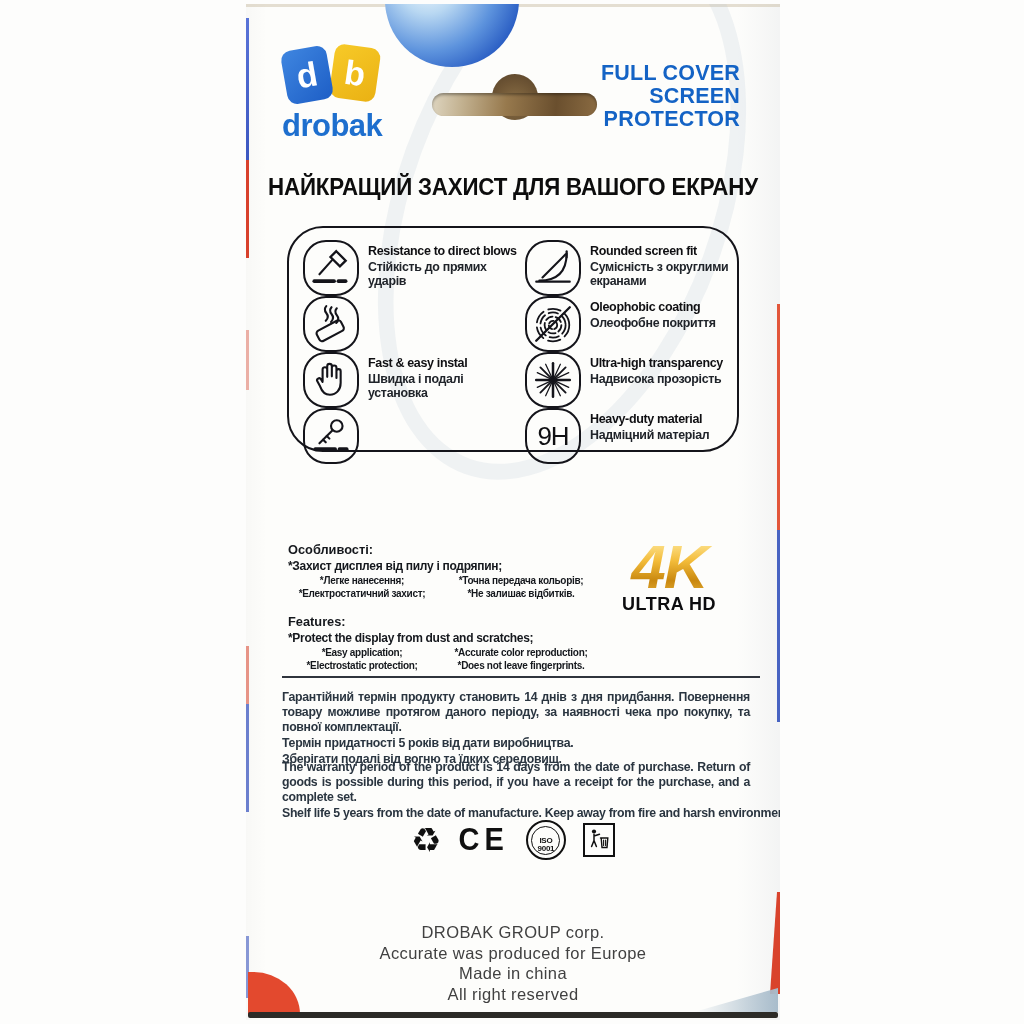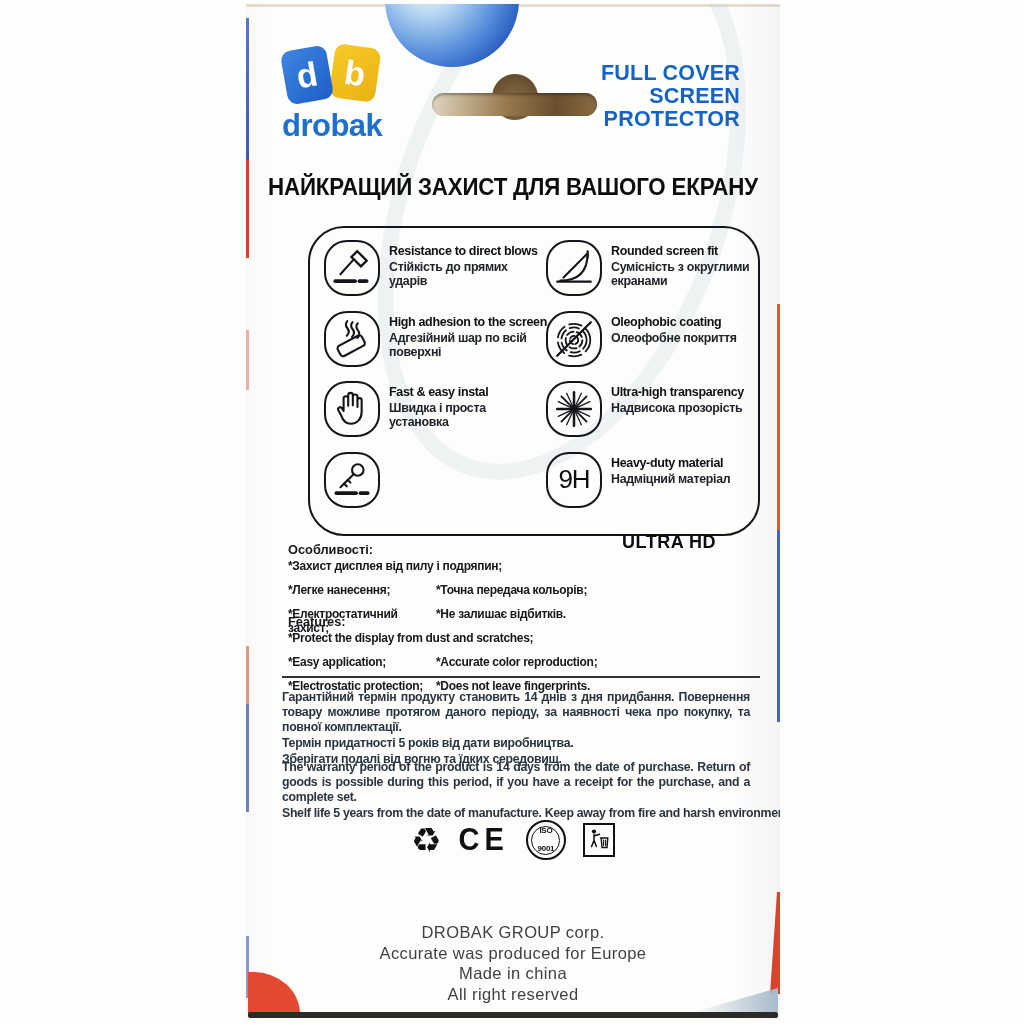--- a/index.html
+++ b/index.html
@@ -46,37 +46,37 @@
     color:#ffffff;font-weight:700;font-size:34px;line-height:1;}
   .tile.blue{left:38px;top:44px;background:linear-gradient(140deg,#3f86e0,#1d5ec6);transform:rotate(-10deg);z-index:2;}
   .tile.yellow{left:86px;top:42px;background:linear-gradient(140deg,#f7ca28,#eab113);transform:rotate(8deg);z-index:1;}
   .wordmark{position:absolute;left:36px;top:104px;font-size:31px;font-weight:700;letter-spacing:-0.5px;color:#1e6fce;}
   .tagline{position:absolute;right:40px;top:58px;text-align:right;color:#1463c5;
     font-size:21.5px;font-weight:700;line-height:1.08;letter-spacing:0.2px;}
   
   .headline{position:absolute;left:0;top:170px;width:100%;text-align:center;color:#0d0d0d;
     font-size:23px;font-weight:700;letter-spacing:-0.2px;transform:scaleX(0.97);}
   
-  .fbox{position:absolute;left:41px;top:222px;width:452px;height:310px;border:2.5px solid #14141a;border-radius:36px;
-    box-sizing:border-box;padding:12px 6px 12px 14px;display:grid;grid-template-columns:222px 1fr;grid-template-rows:repeat(4,1fr);margin-left:21px;}
+  .fbox{position:absolute;left:41px;top:222px;width:452px;height:226px;border:2.5px solid #14141a;border-radius:36px;
+    box-sizing:border-box;padding:12px 6px 12px 14px;display:grid;grid-template-columns:222px 1fr;grid-template-rows:repeat(4,1fr);}
   .fcell{display:flex;gap:9px;align-items:flex-start;}
   .ficon{width:56px;height:56px;border:2px solid #14141a;border-radius:23px;box-sizing:border-box;
     display:flex;align-items:center;justify-content:center;flex:0 0 auto;}
   .ficon svg{display:block;}
   .nineh{font-size:26px;font-weight:400;color:#101013;letter-spacing:-1px;}
   .ftext{padding-top:4px;min-width:0;}
   .f-en{font-size:12.5px;font-weight:700;color:#0f0f12;white-space:nowrap;letter-spacing:-0.35px;}
   .f-ua{font-size:12.4px;font-weight:700;color:#20242a;line-height:1.16;margin-top:2px;letter-spacing:-0.3px;max-width:162px;}
   
   .specs{position:absolute;left:42px;width:318px;color:#15181d;}
   .specs.ua{top:538px;}
   .specs.en{top:610px;}
   .sp-title{font-size:12.8px;font-weight:700;}
   .sp-line{font-size:12px;font-weight:700;letter-spacing:-0.3px;margin-top:2px;}
-  .sp-row{display:grid;grid-template-columns:148px auto;font-size:12px;font-weight:700;letter-spacing:-0.3px;margin-top:10px;}
+  .sp-row{display:grid;grid-template-columns:148px auto;font-size:10px;font-weight:700;letter-spacing:-0.3px;margin-top:2px;text-align:center;}
   
   .badge4k{position:absolute;left:350px;top:532px;width:146px;text-align:center;}
   .badge4k .k4{font-size:62px;line-height:1;font-weight:700;font-style:italic;letter-spacing:-2px;
     background:linear-gradient(180deg,#ffe99c 5%,#f3bc3a 40%,#c9880f 72%,#e9b339 100%);
     -webkit-background-clip:text;background-clip:text;color:transparent;
     text-shadow:0 2px 2px rgba(125,75,0,0.0);}
   .badge4k .uhd{font-size:18px;font-weight:700;color:#0c0c0e;letter-spacing:0.5px;margin-top:-4px;}
   
   .divider{position:absolute;left:36px;top:672px;width:478px;height:2px;background:#2f343c;}
   
@@ -86,21 +86,21 @@
   .warranty.en{top:756px;}
   .warranty p{margin:0 0 1px 0;}
   .just{text-align:justify;}
   .oneline{white-space:nowrap;}
   
   .certs{position:absolute;left:0;top:812px;width:100%;height:48px;display:flex;align-items:center;justify-content:center;gap:17px;}
   .recycle{font-size:34px;color:#101010;line-height:1;}
   .ce{font-size:29px;font-weight:700;color:#101010;letter-spacing:5px;transform:scaleY(1.05);}
   .iso-outer{width:40px;height:40px;border:2px solid #101010;border-radius:50%;display:flex;align-items:center;justify-content:center;box-sizing:border-box;}
   .iso-inner{width:29px;height:29px;border:1.4px solid #101010;border-radius:50%;display:flex;flex-direction:column;
-    align-items:center;justify-content:space-between;box-sizing:border-box;}
+    align-items:center;justify-content:flex-end;box-sizing:border-box;}
   .iso-inner span{font-size:8px;font-weight:700;line-height:1.05;color:#101010;letter-spacing:-0.3px;}
   .bin-box{width:32px;height:34px;border:2px solid #101010;box-sizing:border-box;display:flex;align-items:center;justify-content:center;}
   
   .footer{position:absolute;left:0;top:918px;width:100%;text-align:center;color:#414141;
     font-size:16.5px;line-height:20.5px;letter-spacing:0.4px;font-weight:400;}
 </style>
 </head>
 <body>
 
 <div class="stage">
@@ -175,24 +175,20 @@
 
       <div class="fcell">
         <div class="ficon">
           <svg width="42" height="42" viewBox="0 0 40 40" fill="none" stroke="#14141a" stroke-width="2" stroke-linecap="round">
             <rect x="6" y="21" width="26" height="11" rx="3" transform="rotate(-28 19 26)"></rect>
             <path d="M15 17 c2.5 -2.5 2.5 -5 0.5 -7.5 c-1.8 -2.3 -1.8 -4.5 0 -6.5"></path>
             <path d="M20 18 c2.5 -2.5 2.5 -5 0.5 -7.5 c-1.8 -2.3 -1.8 -4.5 0 -6.5"></path>
             <path d="M25 19 c2.5 -2.5 2.5 -5 0.5 -7.5 c-1.8 -2.3 -1.8 -4.5 0 -6.5"></path>
           </svg>
         </div>
-        <div class="ftext">
-          <div class="f-en">High adhesion to the screen</div>
-          <div class="f-ua">Адгезійний шар по всій поверхні</div>
-        </div>
       </div>
 
       <div class="fcell">
         <div class="ficon">
           <svg width="42" height="42" viewBox="0 0 40 40" fill="none" stroke="#14141a" stroke-width="1.7" stroke-linecap="round">
             <circle cx="20" cy="21" r="4" stroke-dasharray="5 2"></circle>
             <circle cx="20" cy="21" r="8" stroke-dasharray="7 3"></circle>
             <circle cx="20" cy="21" r="12" stroke-dasharray="9 4"></circle>
             <circle cx="20" cy="21" r="15.5" stroke-dasharray="12 5"></circle>
             <line x1="4" y1="36" x2="36" y2="4" stroke-width="2.2"></line>
@@ -209,21 +205,21 @@
           <svg width="42" height="42" viewBox="0 0 40 40" fill="none" stroke="#14141a" stroke-width="2" stroke-linecap="round" stroke-linejoin="round">
             <path d="M12 21 V10 a2.2 2.2 0 0 1 4.4 0 V17
                      M16.4 17 V6.8 a2.2 2.2 0 0 1 4.4 0 V16.5
                      M20.8 16.5 V8.4 a2.2 2.2 0 0 1 4.4 0 V18
                      M25.2 18 V11.6 a2 2 0 0 1 4 0 V22.5
                      C29.2 29.5 25 34 19 34 C13.6 34 11 30 9.6 26 L7 21.3 a2 2 0 0 1 3.4 -2.1 L12 21.8"></path>
           </svg>
         </div>
         <div class="ftext">
           <div class="f-en">Fast &amp; easy instal</div>
-          <div class="f-ua">Швидка і проста установка</div>
+          <div class="f-ua">Швидка і подалі установка</div>
         </div>
       </div>
 
       <div class="fcell">
         <div class="ficon">
           <svg width="42" height="42" viewBox="0 0 40 40" stroke="#14141a" fill="none" stroke-linecap="round">
             <g stroke-width="2.4">
               <line x1="20" y1="4" x2="20" y2="36"></line>
               <line x1="4" y1="20" x2="36" y2="20"></line>
             </g>
@@ -290,20 +286,21 @@
         <span>*Easy application;</span>
         <span>*Accurate color reproduction;</span>
       </div>
       <div class="sp-row">
         <span>*Electrostatic protection;</span>
         <span>*Does not leave fingerprints.</span>
       </div>
     </div>
 
     <div class="badge4k">
+      <div class="k4">4K</div>
       <div class="uhd">ULTRA HD</div>
     </div>
 
     <div class="divider"></div>
 
     <div class="warranty ua">
       <p class="just">Гарантійний термін продукту становить 14 днів з дня придбання. Повернення товару можливе протягом даного періоду, за наявності чека про покупку, та повної комплектації.</p>
       <p>Термін придатності 5 років від дати виробництва.</p>
       <p>Зберігати подалі від вогню та їдких середовищ.</p>
     </div>

